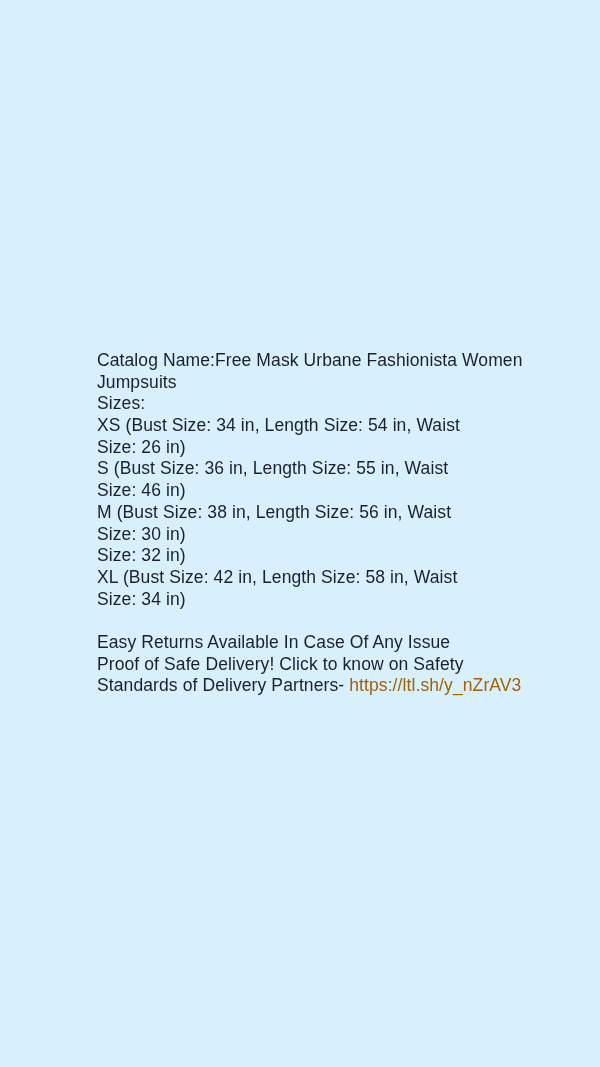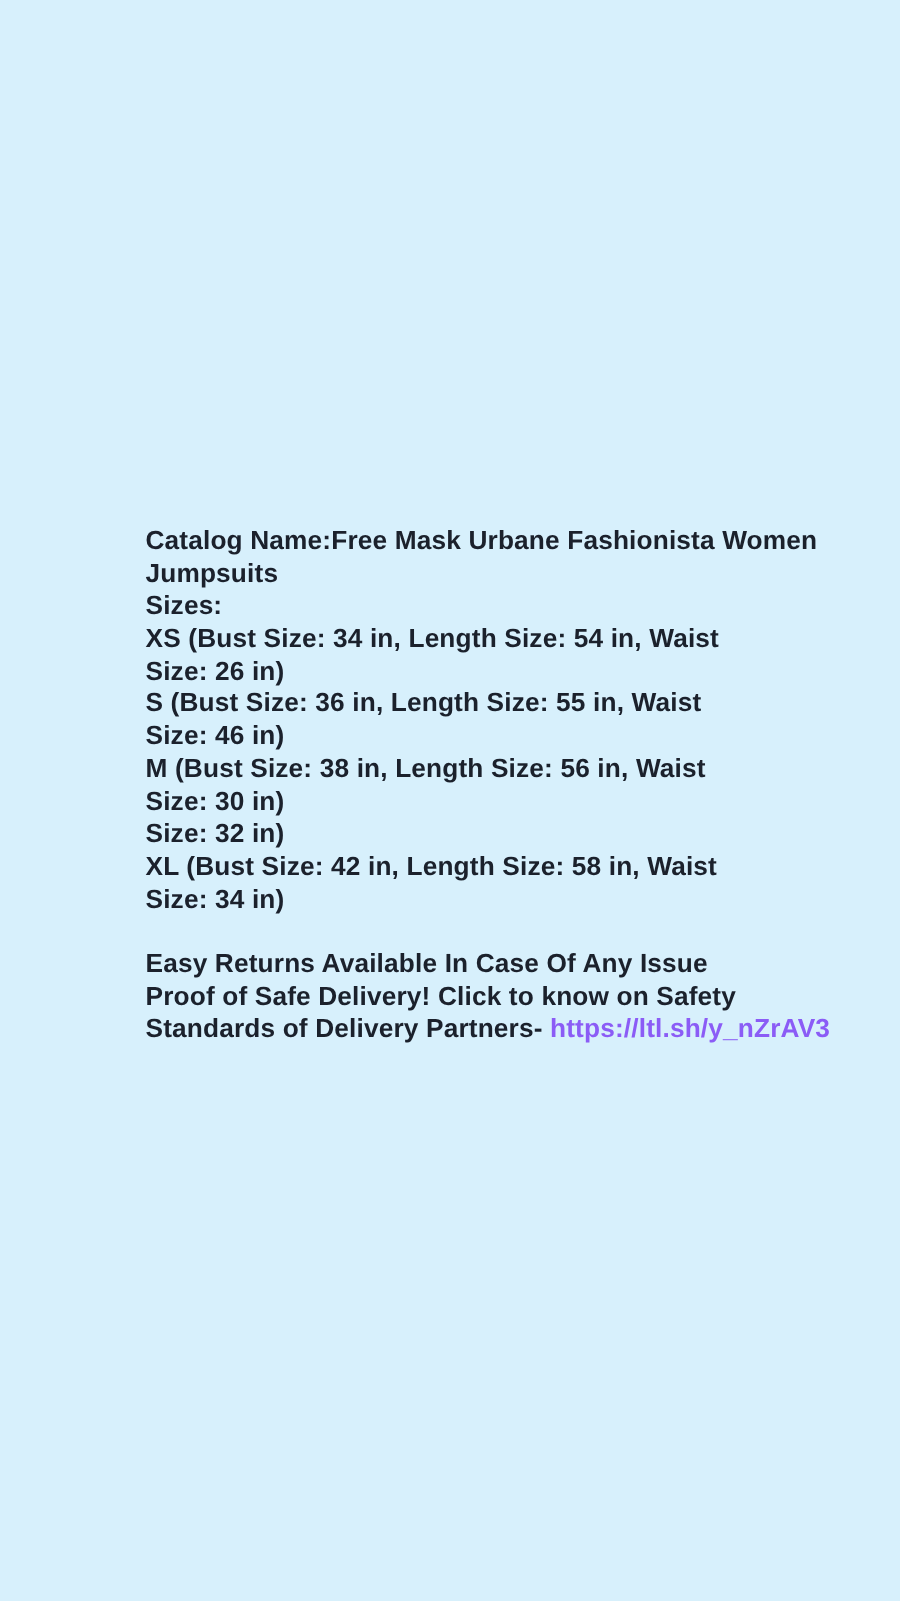--- a/index.html
+++ b/index.html
@@ -18,32 +18,32 @@
     background: #d7f0fc;
   }
   .text-block {
     position: absolute;
     left: 97px;
     top: 350px;
     width: 470px;
     color: #1b212c;
     font-size: 17.5px;
     line-height: 21.7px;
-    font-weight: 700;
+    font-weight: 400;
     letter-spacing: 0.1px;
   }
   .line {
     white-space: pre;
     height: 21.7px;
   }
   .spacer {
     height: 21.7px;
   }
   .inline-link {
-    color: #8b5cf6;
+    color: #a16207;
     text-decoration: none;
   }
 </style>
 </head>
 <body>
 
 <div class="canvas">
   <div class="text-block">
 
     <div class="line">Catalog Name:Free Mask Urbane Fashionista Women</div>

